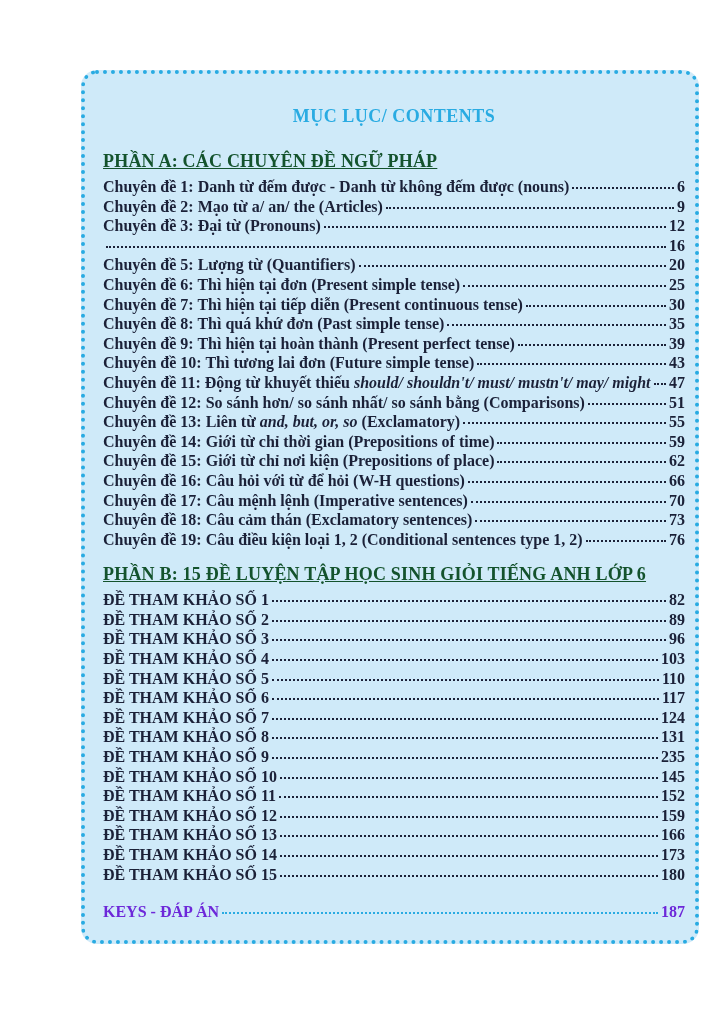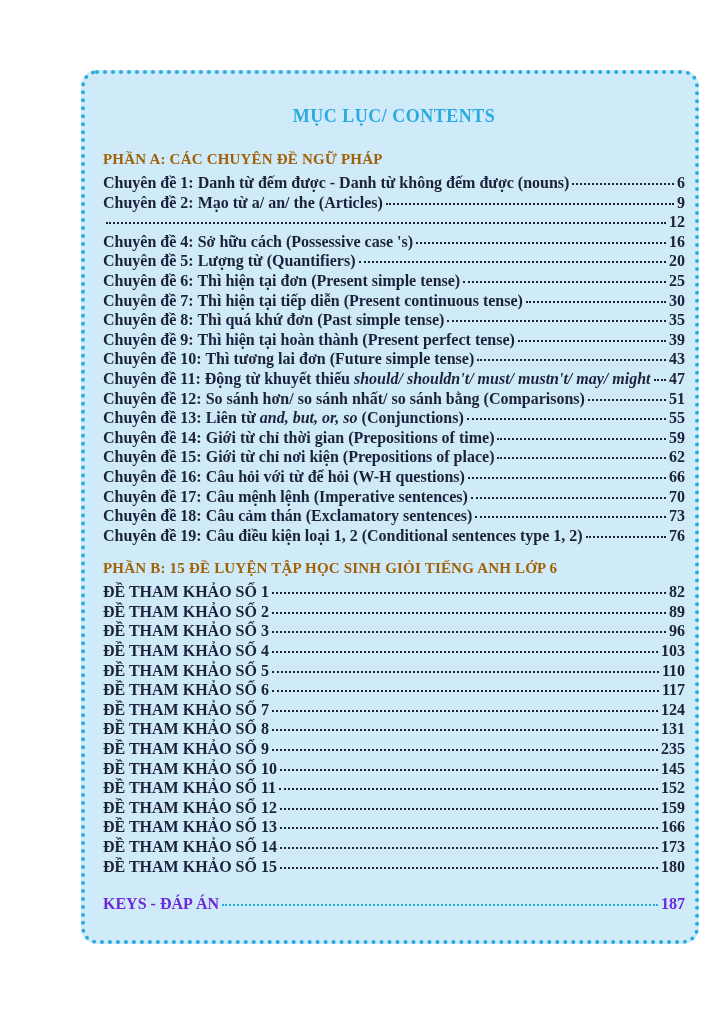--- a/index.html
+++ b/index.html
@@ -33,24 +33,25 @@
   .toc-title {
     margin: 32px 0 24px 0;
     text-align: center;
     font-size: 18px;
     font-weight: bold;
     color: #29abe2;
     letter-spacing: 0.5px;
   }
   .section-heading {
     margin: 0 0 5px 0;
-    font-size: 15px;
+    font-size: 18px;
     font-weight: bold;
-    color: #a16207;
+    color: #14532d;
     letter-spacing: 0.2px;
+    text-decoration: underline;
   }
   .toc-section { margin-bottom: 0; }
   .toc-section + .toc-section { margin-top: 15px; }
   .toc-row {
     display: flex;
     align-items: baseline;
     height: 19.6px;
     line-height: 19.6px;
     font-size: 16px;
     font-weight: bold;
@@ -87,25 +88,25 @@
             <span class="toc-label">Chuyên đề 1: Danh từ đếm được - Danh từ không đếm được (nouns)</span>
             <span class="leader"></span>
             <span class="toc-page">6</span>
           </div>
           <div class="toc-row">
             <span class="toc-label">Chuyên đề 2: Mạo từ a/ an/ the (Articles)</span>
             <span class="leader"></span>
             <span class="toc-page">9</span>
           </div>
           <div class="toc-row">
+            <span class="toc-label">Chuyên đề 3: Đại từ (Pronouns)</span>
             <span class="leader"></span>
             <span class="toc-page">12</span>
           </div>
           <div class="toc-row">
-            <span class="toc-label">Chuyên đề 4: Sở hữu cách (Possessive case 's)</span>
             <span class="leader"></span>
             <span class="toc-page">16</span>
           </div>
           <div class="toc-row">
             <span class="toc-label">Chuyên đề 5: Lượng từ (Quantifiers)</span>
             <span class="leader"></span>
             <span class="toc-page">20</span>
           </div>
           <div class="toc-row">
             <span class="toc-label">Chuyên đề 6: Thì hiện tại đơn (Present simple tense)</span>
@@ -136,21 +137,21 @@
             <span class="toc-label"><span>Chuyên đề 11: Động từ khuyết thiếu </span><span class="italic">should/ shouldn't/ must/ mustn't/ may/ might</span><span> (Modal verbs)</span></span>
             <span class="leader"></span>
             <span class="toc-page">47</span>
           </div>
           <div class="toc-row">
             <span class="toc-label">Chuyên đề 12: So sánh hơn/ so sánh nhất/ so sánh bằng (Comparisons)</span>
             <span class="leader"></span>
             <span class="toc-page">51</span>
           </div>
           <div class="toc-row">
-            <span class="toc-label"><span>Chuyên đề 13: Liên từ </span><span class="italic">and, but, or, so</span><span> (Conjunctions)</span></span>
+            <span class="toc-label"><span>Chuyên đề 13: Liên từ </span><span class="italic">and, but, or, so</span><span> (Exclamatory)</span></span>
             <span class="leader"></span>
             <span class="toc-page">55</span>
           </div>
           <div class="toc-row">
             <span class="toc-label">Chuyên đề 14: Giới từ chỉ thời gian (Prepositions of time)</span>
             <span class="leader"></span>
             <span class="toc-page">59</span>
           </div>
           <div class="toc-row">
             <span class="toc-label">Chuyên đề 15: Giới từ chỉ nơi kiện (Prepositions of place)</span>

